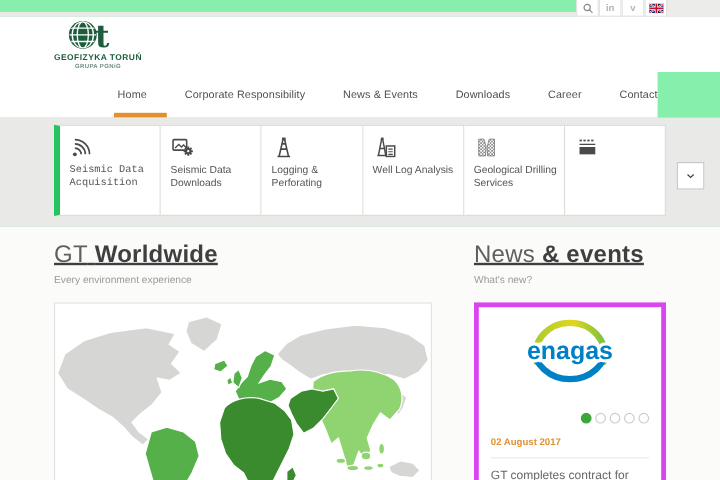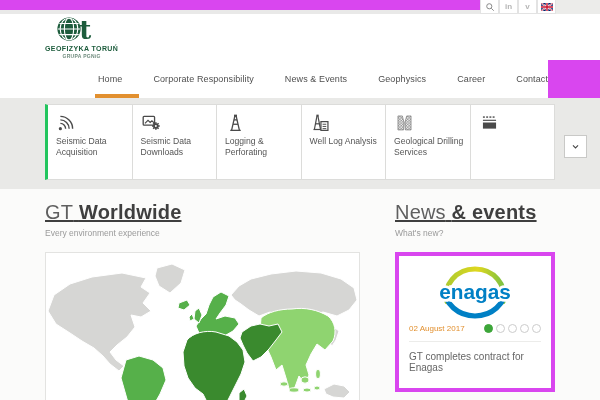--- a/index.html
+++ b/index.html
@@ -1,16 +1,16 @@
 <!DOCTYPE html>
 <html><head>
 <meta charset="utf-8">
 <style>
   html,body{margin:0;padding:0;background:#fff;}
-  .page{position:relative;width:600px;height:400px;overflow:hidden;background:#d946ef;
+  .page{position:relative;width:600px;height:400px;overflow:hidden;background:#86efac;
         font-family:"Liberation Sans",sans-serif;
         --accent:#e2902f;--green:#3da639;--brand:#1d5c3c;
         --map-none:#d6d6d4;--map-light:#8fd470;--map-medium:#56b04a;--map-dark:#3a8a2e;}
   
   .topbar{position:relative;height:14px;}
   .topbar-strip{position:absolute;left:0;right:0;top:10px;height:4px;background:#e9e9e8;}
   .tb-filler{position:absolute;right:0;top:0;width:44px;height:14px;background:#ececea;}
   .topbar-actions{position:absolute;top:0;right:44px;display:flex;z-index:2;}
   .tb-box{width:17px;height:13px;background:#fff;border:1px solid #e3e3e3;border-top:none;
           display:flex;align-items:center;justify-content:center;font-size:8px;font-weight:bold;
@@ -25,39 +25,39 @@
        padding-left:98px;width:450px;background:#fff;}
   .nav a{position:relative;display:flex;align-items:center;font-size:9px;color:#4f4f4f;
          text-decoration:none;letter-spacing:.1px;cursor:pointer;}
   .nav a.active::after{content:"";position:absolute;left:-3px;width:44px;bottom:0;height:4px;
          background:var(--accent);}
   
   .services{position:relative;height:91px;background:#e9e9e7;padding:6px 0 0 45px;box-sizing:border-box;}
   .cards{display:flex;width:510px;height:76px;}
   .card{flex:1;background:#fff;border:1px solid #dcdcda;border-left:none;
         padding:7px 5px 0 8px;box-sizing:border-box;cursor:pointer;}
-  .card:first-child{border-left:3px solid #22c55e;}
+  .card:first-child{border-left:5px solid #22c55e;font-family:Liberation Mono, monospace;}
   .card-icon{width:21px;height:21px;display:block;margin-bottom:3px;}
   .card-label{font-size:8.6px;color:#555;line-height:1.3;}
   .carousel-btn{position:absolute;right:13px;top:37px;width:23px;height:23px;background:#fff;
         border:1px solid #c9c9c7;padding:0;cursor:pointer;display:flex;align-items:center;justify-content:center;}
   
   .main{background:#fbfbfa;height:249px;padding:12px 45px 0;box-sizing:border-box;display:flex;gap:35px;}
   .col-left{width:315px;}
   .col-right{width:160px;}
   h2.sec-title{margin:0;font-size:20px;color:#3f3f3f;font-weight:bold;letter-spacing:.2px;text-decoration:underline;}
   h2.sec-title .light{font-weight:normal;color:#5f5f5f;}
   .sub{font-size:8.5px;color:#9a9a9a;margin-top:4px;}
   .map-box{margin-top:14px;background:#fff;border:1px solid #e3e3e1;height:200px;overflow:hidden;}
   .map-box svg{display:block;}
   
   .news-card{margin-top:14px;background:#fff;border:4px solid #d946ef;}
   .enagas-wrap{display:flex;justify-content:center;padding:6px 0 2px;}
   .meta-row{display:flex;justify-content:space-between;align-items:center;padding:0 10px;}
-  .date{font-size:8px;font-weight:normal;color:var(--accent);}
+  .date{font-size:8px;font-weight:bold;color:var(--accent);margin-top:40px;}
   .dots{display:flex;align-items:center;}
   .dots span{width:7px;height:7px;border-radius:50%;border:1px solid #ccc;background:#fff;
         margin-left:3px;display:inline-block;cursor:pointer;}
   .dots span.active{background:var(--green);border-color:var(--green);}
   .news-divider{border:none;border-top:1px solid #ececea;margin:8px 10px 0;}
   .headline{padding:9px 10px 15px;font-size:10px;color:#666;}
   .upcoming-card{margin-top:8px;background:#fff;border:1px solid #e3e3e1;padding:9px 10px;
         display:flex;justify-content:space-between;align-items:center;cursor:pointer;}
   .land{stroke:#fff;stroke-width:1;}
   .land-none{fill:var(--map-none);} .land-light{fill:var(--map-light);}
@@ -197,21 +197,21 @@
       </svg>
       <div class="logo-name">GEOFIZYKA TORUŃ</div>
       <div class="logo-group">GRUPA PGNiG</div>
     </a>
   </div>
 
   <nav class="nav">
     <a class="active">Home</a>
     <a>Corporate Responsibility</a>
     <a>News &amp; Events</a>
-    <a>Geophysics</a>
+    <a>Downloads</a>
     <a>Career</a>
     <a>Contact</a>
   </nav>
 
   <section class="services">
     <div class="cards">
       <div class="card">
         <svg class="card-icon" viewBox="0 0 24 24">
             <use href="#sym-seismic-waves"></use>
           </svg>

